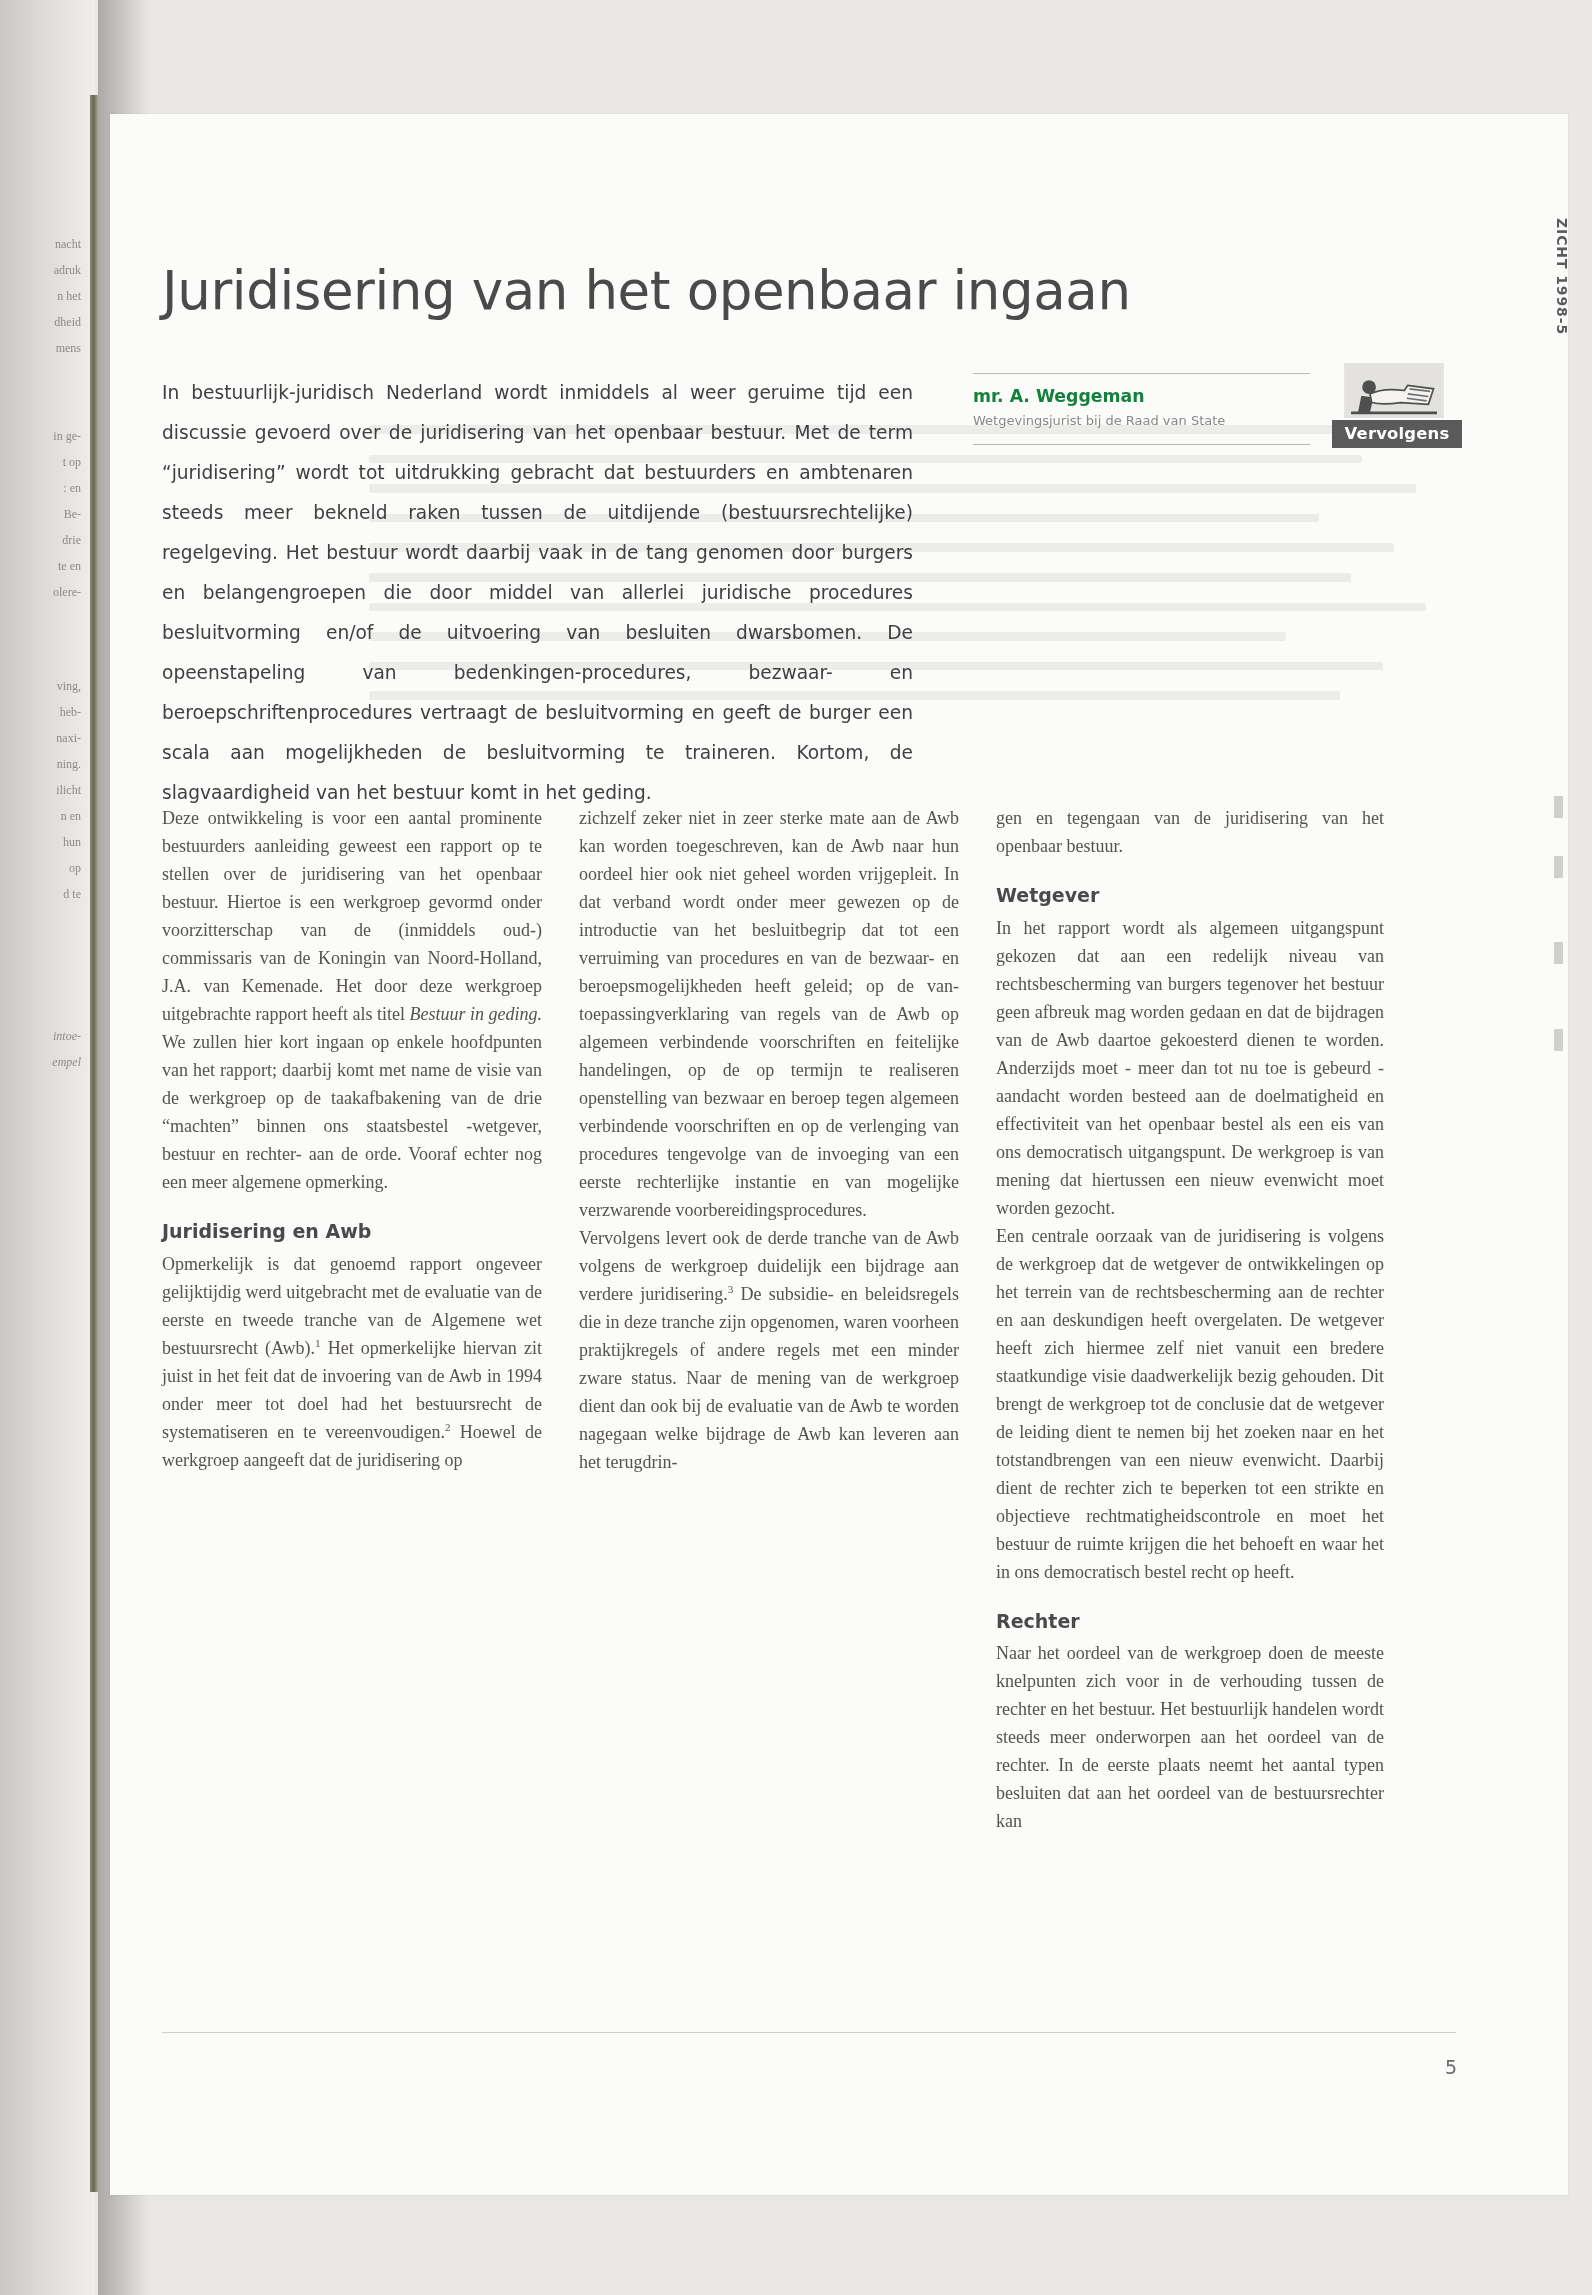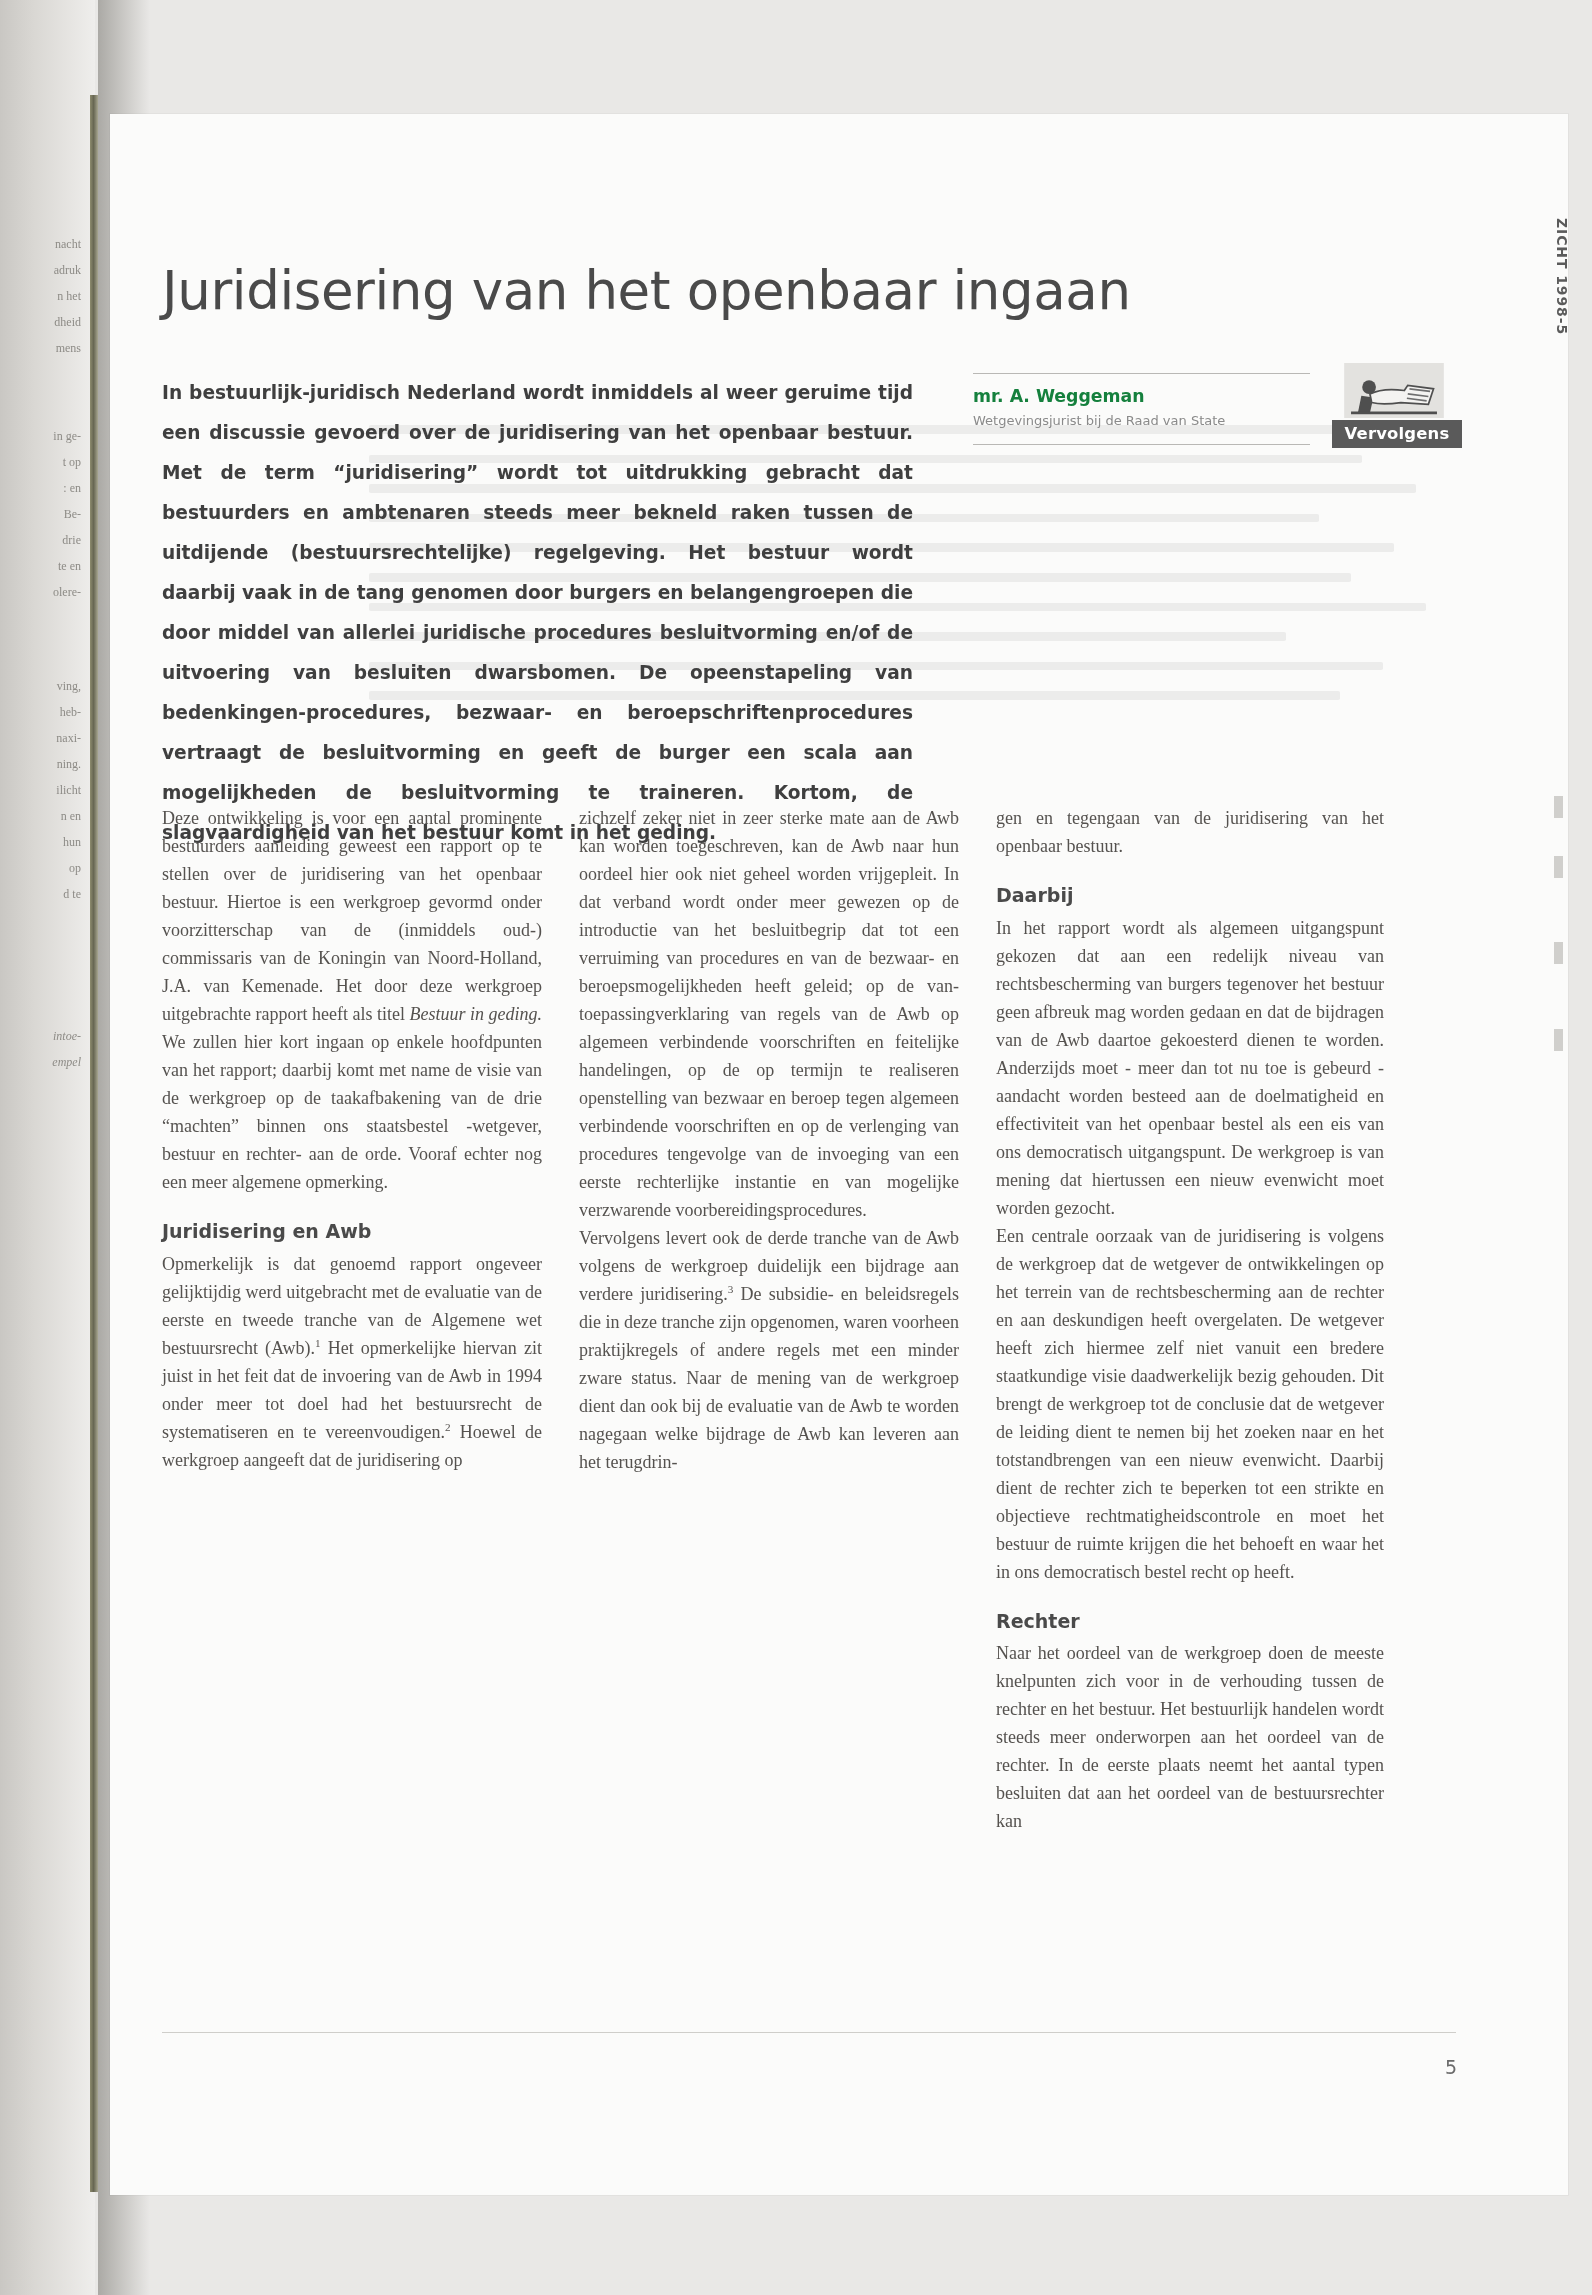--- a/index.html
+++ b/index.html
@@ -118,21 +118,21 @@
   }
 
   
   .lead {
     position: absolute;
     left: 52px;
     top: 259px;
     width: 751px;
     font-family: "DejaVu Sans", sans-serif;
     font-size: 18.6px;
-    font-weight: 700;
+    font-weight: 400;
     line-height: 40px;
     color: #3f3f3f;
     text-align: justify;
   }
 
   
   .author-box {
     position: absolute;
     left: 863px;
     top: 259px;
@@ -344,21 +344,21 @@
         <p><span>Opmerkelijk is dat genoemd rapport ongeveer gelijktijdig werd uitgebracht met de evaluatie van de eerste en tweede tranche van de Algemene wet bestuursrecht (Awb).</span><sup>1</sup><span> Het opmerkelijke hiervan zit juist in het feit dat de invoering van de Awb in 1994 onder meer tot doel had het bestuursrecht de systematiseren en te vereenvoudigen.</span><sup>2</sup><span> Hoewel de werkgroep aangeeft dat de juridisering op</span></p>
       </div>
 
       <div class="col col2">
         <p>zichzelf zeker niet in zeer sterke mate aan de Awb kan worden toegeschreven, kan de Awb naar hun oordeel hier ook niet geheel worden vrijgepleit. In dat verband wordt onder meer gewezen op de introductie van het besluitbegrip dat tot een verruiming van procedures en van de bezwaar- en beroepsmogelijkheden heeft geleid; op de van-toepassingverklaring van regels van de Awb op algemeen verbindende voorschriften en feitelijke handelingen, op de op termijn te realiseren openstelling van bezwaar en beroep tegen algemeen verbindende voorschriften en op de verlenging van procedures tengevolge van de invoeging van een eerste rechterlijke instantie en van mogelijke verzwarende voorbereidingsprocedures.</p>
         <p><span>Vervolgens levert ook de derde tranche van de Awb volgens de werkgroep duidelijk een bijdrage aan verdere juridisering.</span><sup>3</sup><span> De subsidie- en beleidsregels die in deze tranche zijn opgenomen, waren voorheen praktijkregels of andere regels met een minder zware status. Naar de mening van de werkgroep dient dan ook bij de evaluatie van de Awb te worden nagegaan welke bijdrage de Awb kan leveren aan het terugdrin-</span></p>
       </div>
 
       <div class="col col3">
         <p>gen en tegengaan van de juridisering van het openbaar bestuur.</p>
-        <h2 class="subhead">Daarbij</h2>
+        <h2 class="subhead">Wetgever</h2>
         <p>In het rapport wordt als algemeen uitgangspunt gekozen dat aan een redelijk niveau van rechtsbescherming van burgers tegenover het bestuur geen afbreuk mag worden gedaan en dat de bijdragen van de Awb daartoe gekoesterd dienen te worden. Anderzijds moet - meer dan tot nu toe is gebeurd - aandacht worden besteed aan de doelmatigheid en effectiviteit van het openbaar bestel als een eis van ons democratisch uitgangspunt. De werkgroep is van mening dat hiertussen een nieuw evenwicht moet worden gezocht.</p>
         <p>Een centrale oorzaak van de juridisering is volgens de werkgroep dat de wetgever de ontwikkelingen op het terrein van de rechtsbescherming aan de rechter en aan deskundigen heeft overgelaten. De wetgever heeft zich hiermee zelf niet vanuit een bredere staatkundige visie daadwerkelijk bezig gehouden. Dit brengt de werkgroep tot de conclusie dat de wetgever de leiding dient te nemen bij het zoeken naar en het totstandbrengen van een nieuw evenwicht. Daarbij dient de rechter zich te beperken tot een strikte en objectieve rechtmatigheidscontrole en moet het bestuur de ruimte krijgen die het behoeft en waar het in ons democratisch bestel recht op heeft.</p>
         <h2 class="subhead">Rechter</h2>
         <p>Naar het oordeel van de werkgroep doen de meeste knelpunten zich voor in de verhouding tussen de rechter en het bestuur. Het bestuurlijk handelen wordt steeds meer onderworpen aan het oordeel van de rechter. In de eerste plaats neemt het aantal typen besluiten dat aan het oordeel van de bestuursrechter kan</p>
       </div>
 
     </div>
 
     <div class="foot-rule"></div>
     <div class="page-number">5</div>

